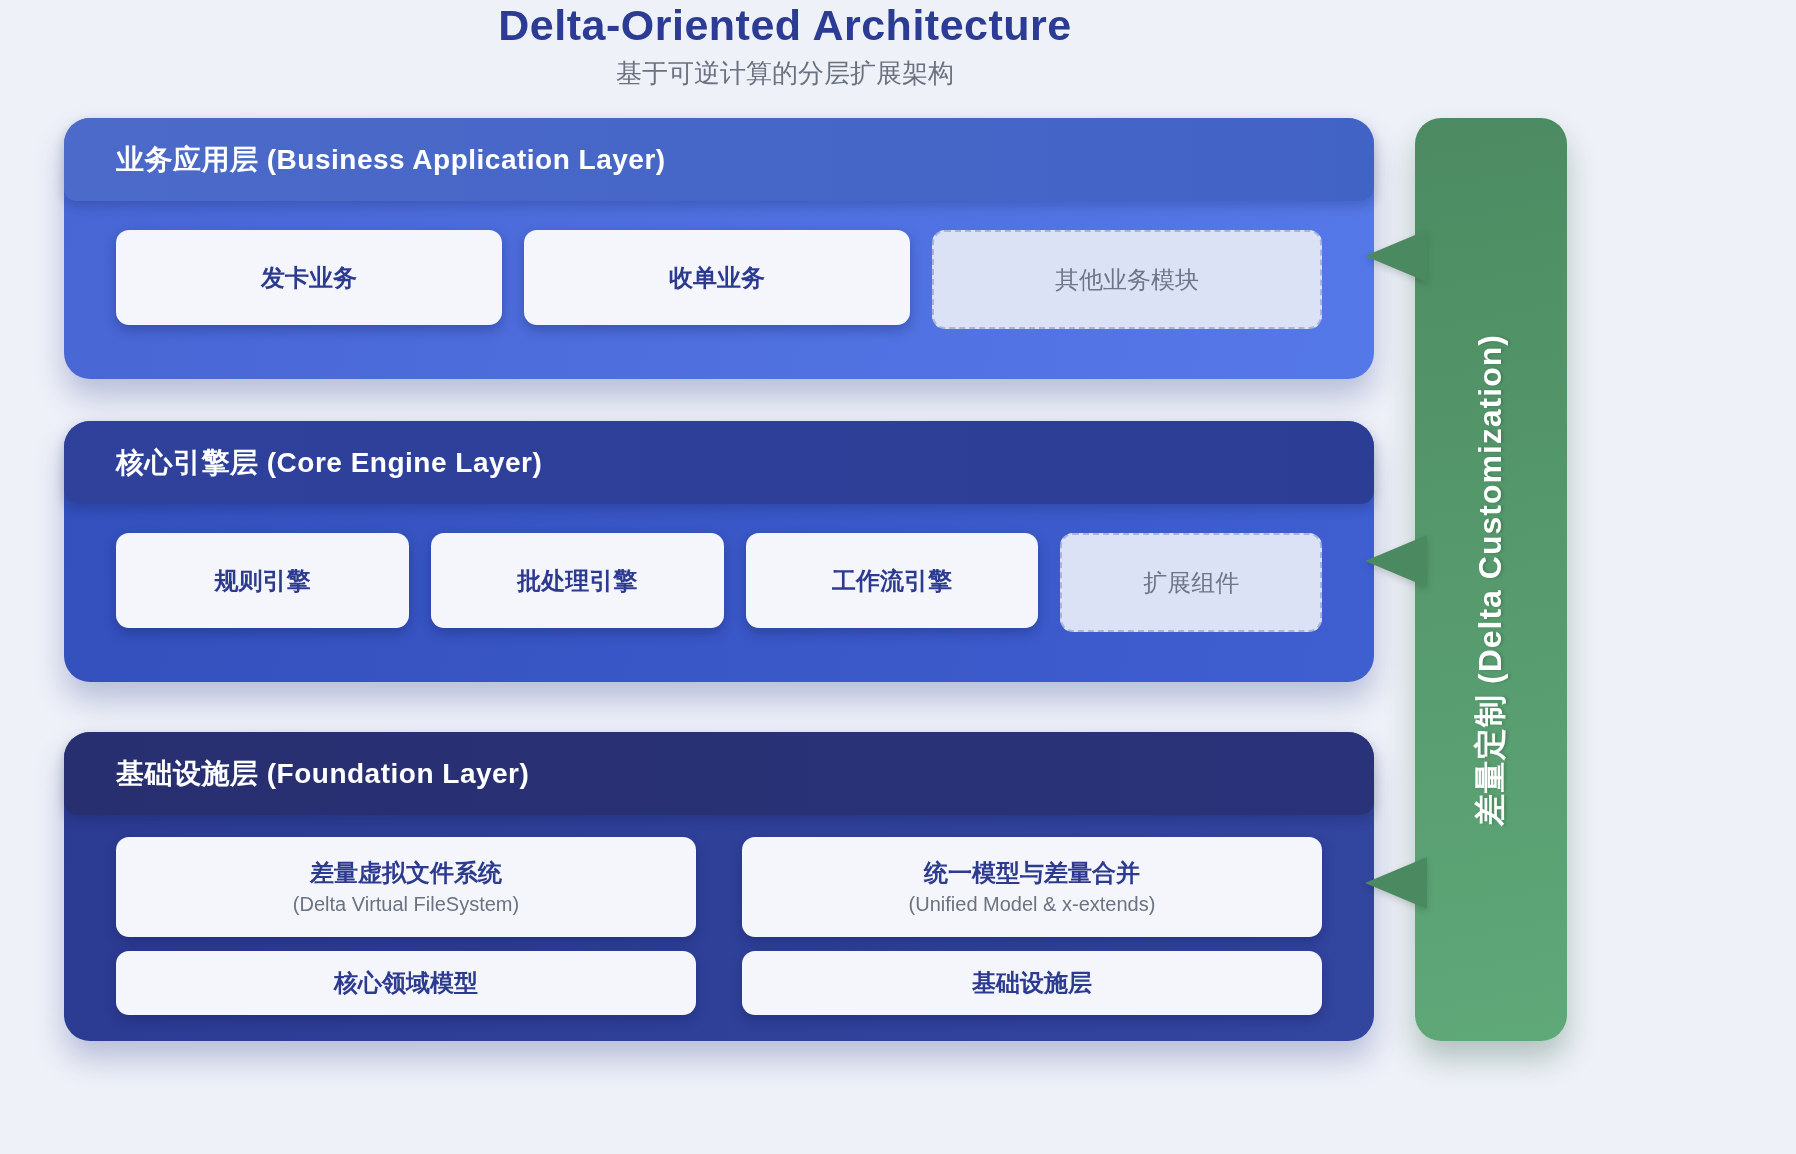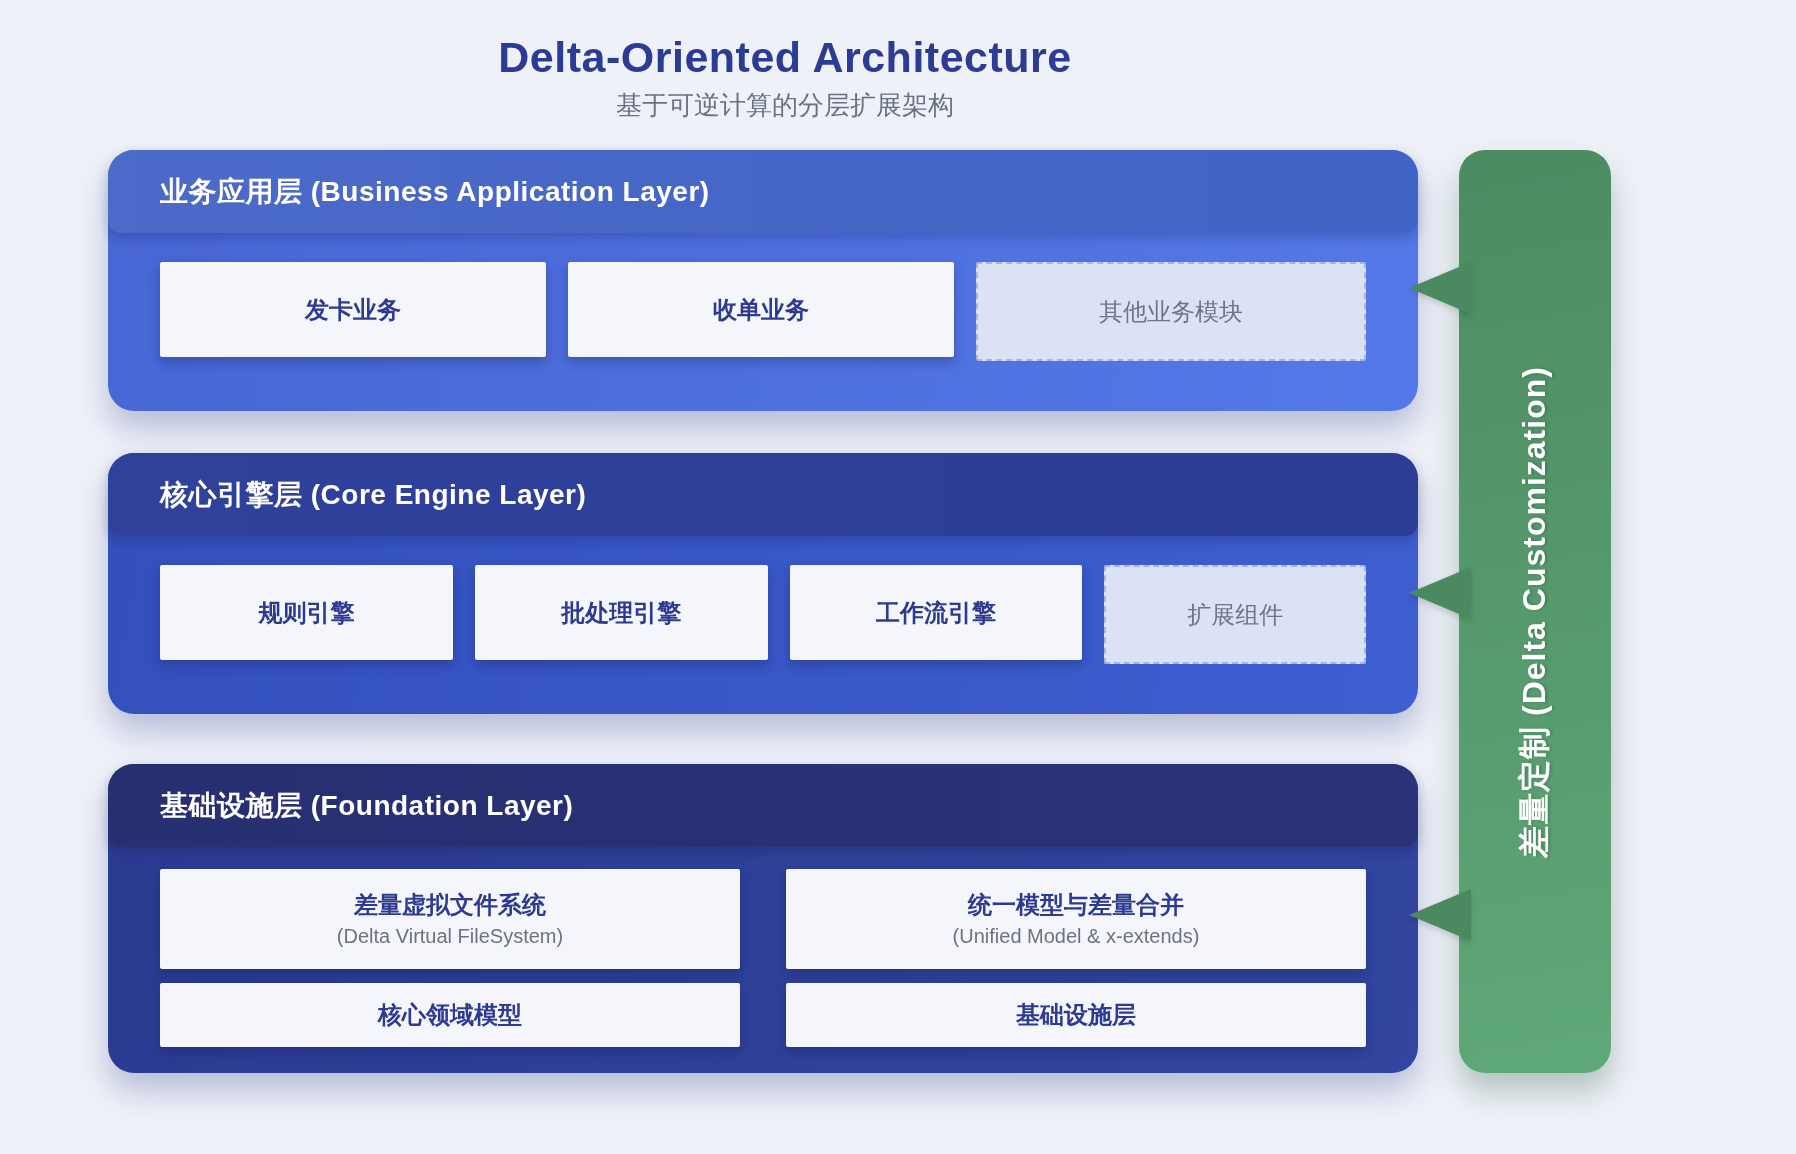--- a/index.html
+++ b/index.html
@@ -1,46 +1,46 @@
 <!DOCTYPE html>
 <html><head>
 <meta charset="utf-8">
 <style>
   html,body{margin:0;padding:0;}
   body{
     width:1796px;height:1154px;overflow:hidden;
     background:#eef1f8;
     font-family:"Liberation Sans","DejaVu Sans",sans-serif;
   }
-  .header-wrap{margin-left:130px;width:1310px;padding-top:32px;text-align:center;}
+  .header-wrap{margin-left:130px;width:1310px;padding-top:0;text-align:center;}
   .page-title{margin:0;font-size:43px;line-height:50px;font-weight:700;color:#2c3b93;letter-spacing:0.5px;}
   .page-subtitle{margin-top:6px;font-size:26px;line-height:34px;color:#6a7280;}
 
-  .content{display:flex;margin-top:28px;padding-left:108px;padding-right:163px;gap:41px;}
+  .content{display:flex;margin-top:28px;padding-left:64px;padding-right:163px;gap:41px;}
   .layers-col{width:1310px;flex:none;}
 
   .layer{border-radius:26px;box-shadow:0 18px 30px rgba(45,62,140,0.28);}
   .layer-header{
     height:83px;display:flex;align-items:center;padding:0 52px;
     border-radius:26px 26px 13px 13px;
     color:#ffffff;font-size:28px;font-weight:700;letter-spacing:0.5px;
     box-shadow:0 5px 12px rgba(8,16,60,0.20);
     position:relative;z-index:2;white-space:nowrap;
   }
   .layer1{height:261px;background:linear-gradient(100deg,#4866d4 0%,#5578e8 100%);}
   .layer1 .layer-header{background:linear-gradient(90deg,#4b6ac9 0%,#4263c6 100%);}
   .layer2{height:261px;margin-top:42px;background:linear-gradient(100deg,#3350bc 0%,#3f5ed0 100%);}
   .layer2 .layer-header{background:linear-gradient(90deg,#2f419b 0%,#2b3d94 100%);}
   .layer3{height:309px;margin-top:50px;background:linear-gradient(100deg,#2c3b92 0%,#32459f 100%);}
   .layer3 .layer-header{background:linear-gradient(90deg,#272f70 0%,#2a3379 100%);}
 
   .boxes{margin:29px 52px 0;display:flex;gap:22px;}
   .box{
     flex:1 1 0;height:95px;
-    background:#f4f6fc;border-radius:2px;
+    background:#f4f6fc;border-radius:13px;
     display:flex;align-items:center;justify-content:center;
     font-size:24px;font-weight:700;color:#2c3a8f;
     box-shadow:0 5px 12px rgba(12,22,80,0.30);
   }
   .box.dashed{
     background:#dce2f6;
     border:2px dashed #a9b4d8;
     color:#6d7689;font-weight:500;
     box-shadow:none;
   }

